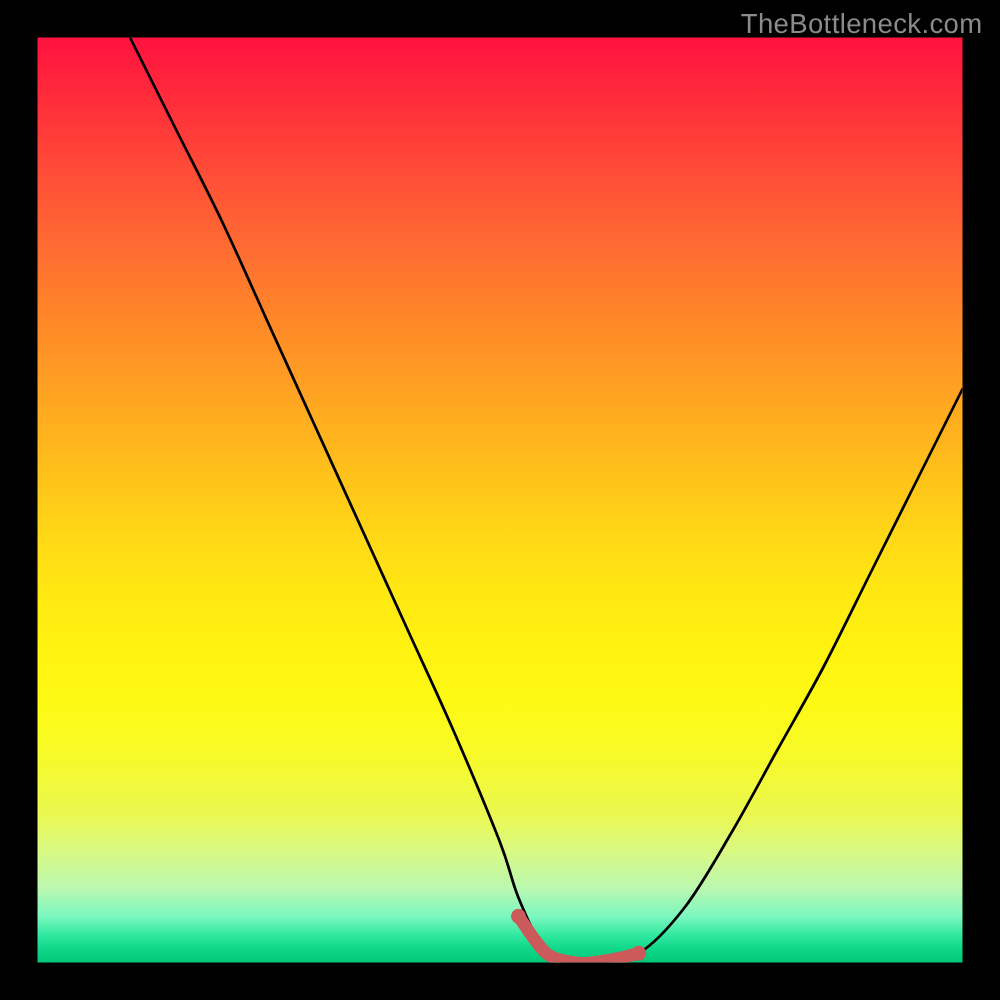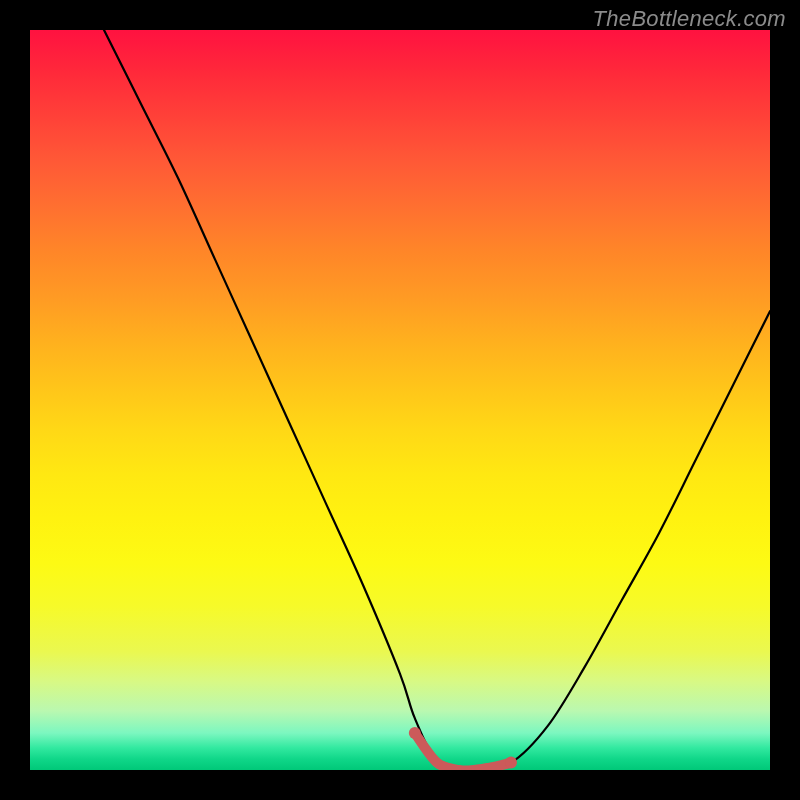--- a/index.html
+++ b/index.html
@@ -8,21 +8,20 @@
     width: 800px;
     height: 800px;
     background: #000;
     overflow: hidden;
     font-family: Arial, Helvetica, sans-serif;
   }
   .chart-container {
     position: relative;
     width: 800px;
     height: 684px;
-    font-style: italic;
   }
   .plot-area {
     position: absolute;
     left: 30px;
     top: 30px;
     width: 740px;
     height: 740px;
     background: linear-gradient(to bottom,
       #ff1240 0%,
       #ff2a3a 6%,

